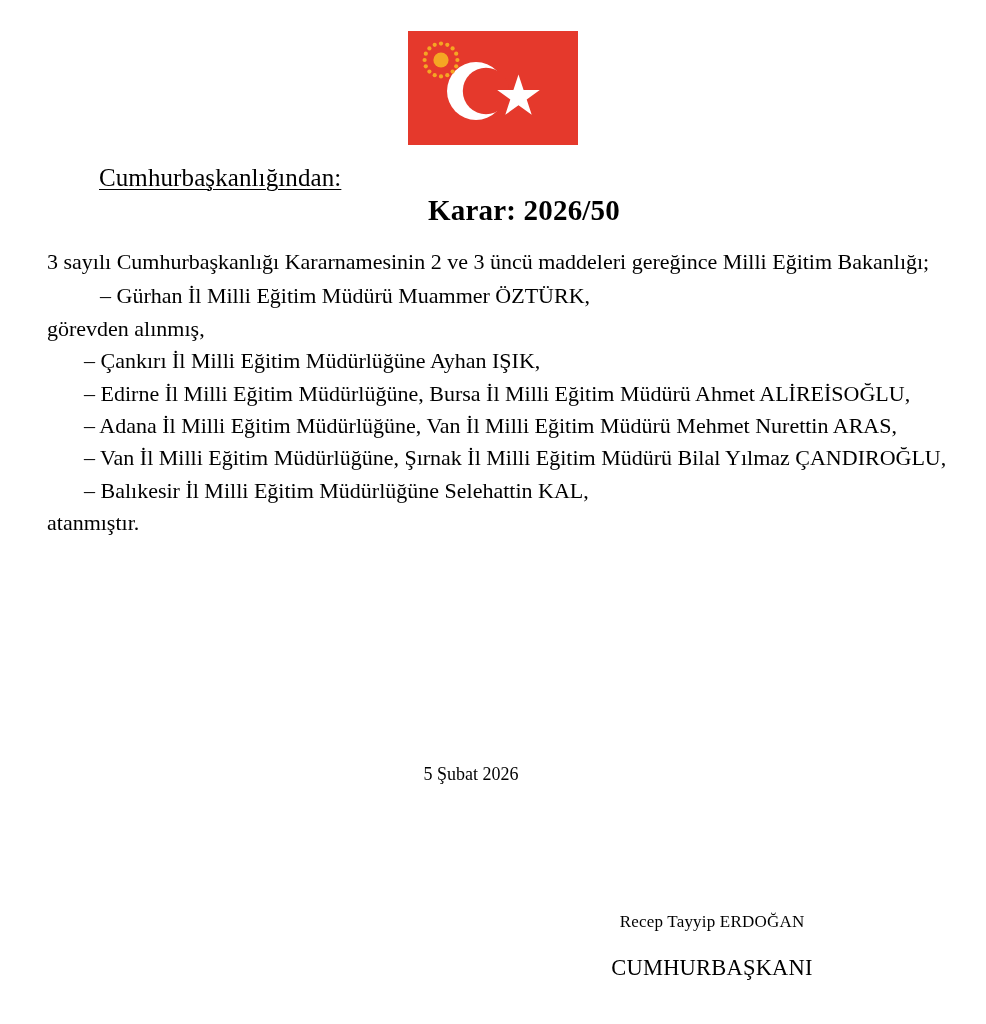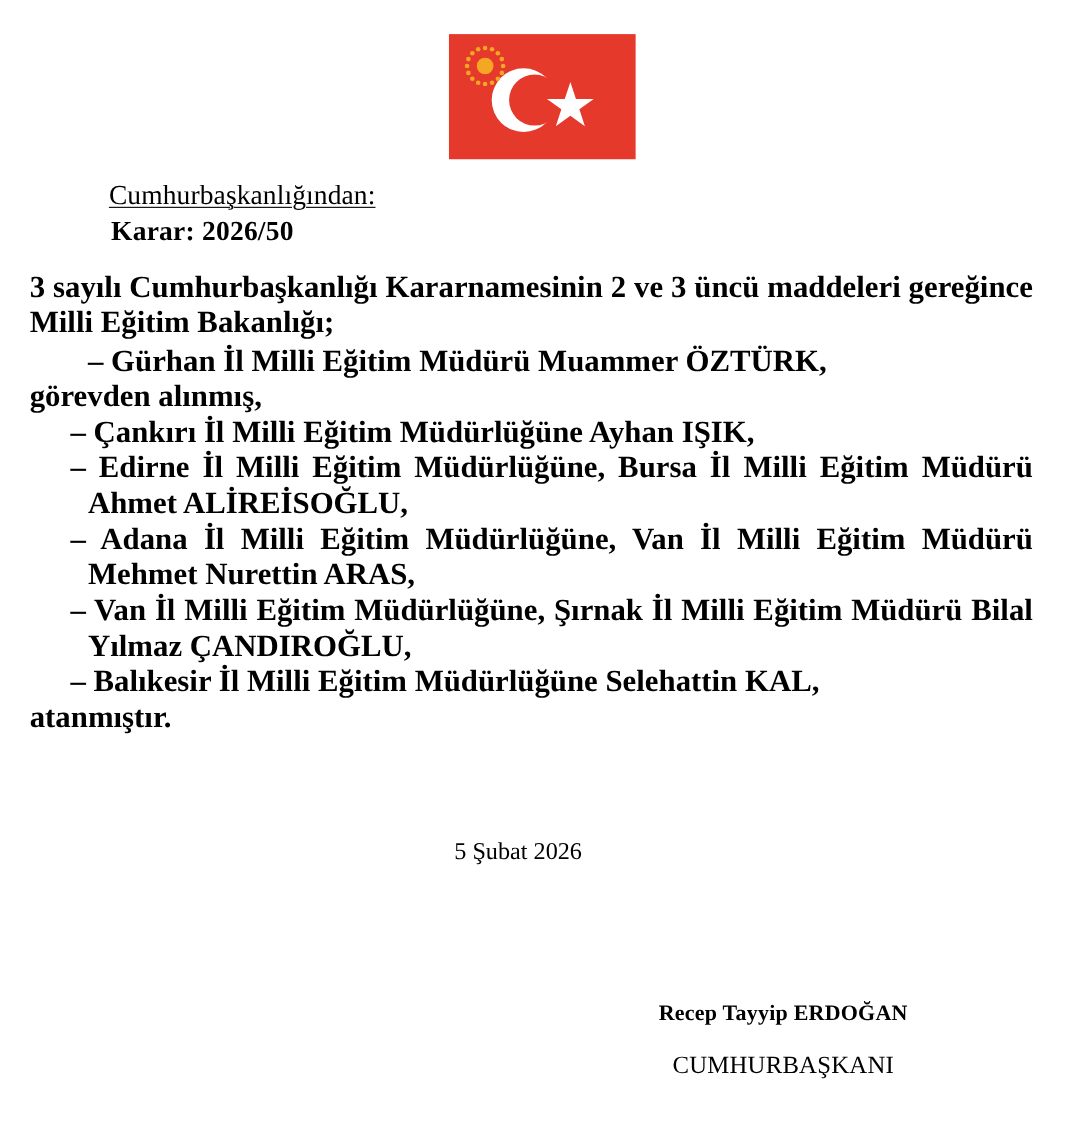--- a/index.html
+++ b/index.html
@@ -54,35 +54,35 @@
     letter-spacing: 0.1px;
   }
   .issuer-text {
     text-decoration: underline;
     text-underline-offset: 3px;
     text-decoration-thickness: 1.4px;
   }
   .decision-line {
     margin: 4px 0 15px 0;
     padding-left: 66px;
-    font-size: 25px;
+    font-size: 29px;
     line-height: 27px;
     font-weight: 700;
     letter-spacing: 0.2px;
+    text-align: center;
   }
 
   
   .body-block {
     position: absolute;
-    left: 27px;
+    left: 47px;
     top: 246px;
     width: 912px;
-    font-size: 28px;
+    font-size: 22px;
     line-height: 32.4px;
-    font-weight: bold;
   }
   .para {
     margin: 0;
     text-align: justify;
     text-justify: inter-word;
   }
   .para-intro {
     margin: 0 0 2px 0;
   }
   .flush {
@@ -108,37 +108,37 @@
     text-align: left;
   }
 
   
   .date-line {
     position: absolute;
     left: 0;
     top: 759px;
     width: 942px;
     text-align: center;
-    font-size: 22px;
+    font-size: 18px;
     line-height: 30px;
   }
 
   
   .signature-block {
     position: absolute;
     left: 496px;
     top: 906px;
     width: 432px;
     text-align: center;
   }
   .sig-name {
     margin: 0;
-    font-size: 20px;
+    font-size: 17px;
     line-height: 31px;
-    font-weight: 700;
+    font-weight: 400;
     letter-spacing: 0.2px;
     text-align: center;
   }
   .sig-title {
     margin: 16px 0 0 0;
     font-size: 22.5px;
     line-height: 30px;
     font-weight: 400;
     letter-spacing: 0.2px;
   }

